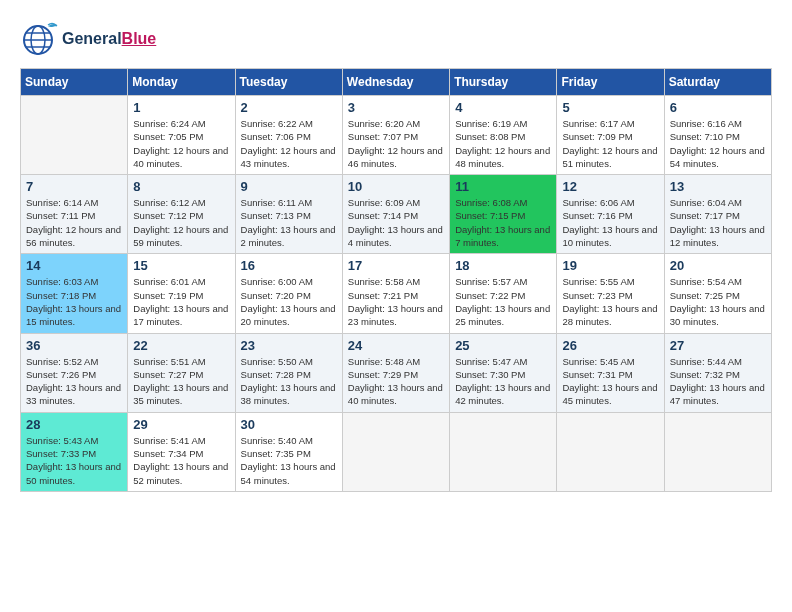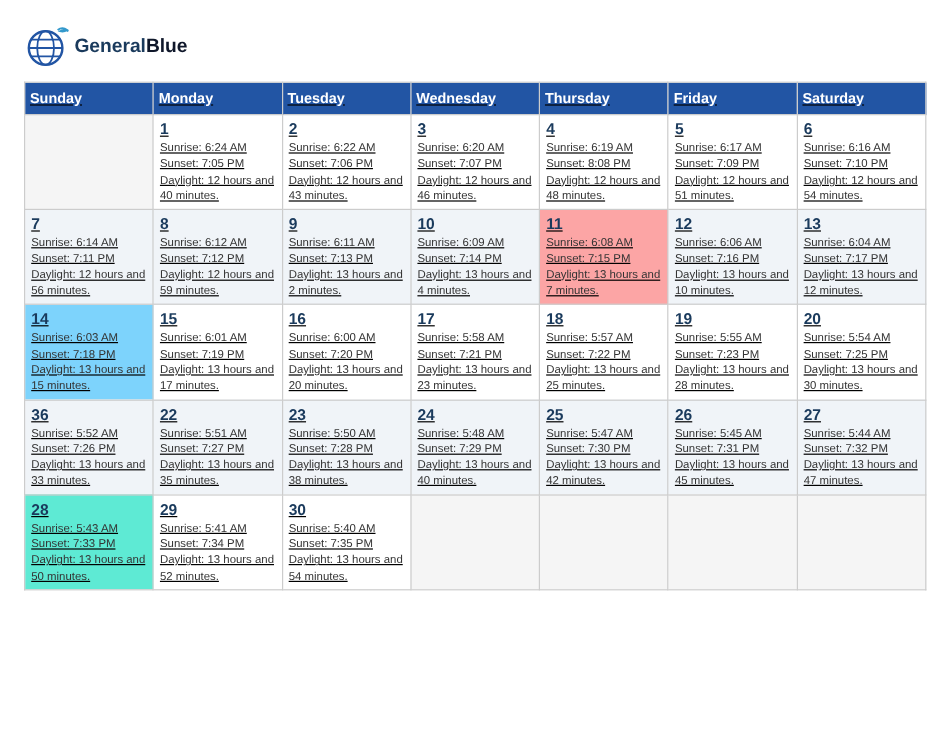--- a/index.html
+++ b/index.html
@@ -30,21 +30,20 @@
       color: #1a3a5c;
     }
     .location-title {
       font-size: 14px;
       color: #333;
     }
     .calendar {
       width: 100%;
       border-collapse: collapse;
       font-size: 10px;
-      text-decoration: underline;
     }
     .calendar th {
       background-color: #2255a4;
       color: #fff;
       padding: 6px 4px;
       text-align: left;
       font-size: 12px;
       font-weight: bold;
       border: 1px solid #ccc;
     }
@@ -94,21 +93,21 @@
           <ellipse cx="18" cy="20" rx="7" ry="14" fill="none" stroke="#2255a4" stroke-width="1.5"></ellipse>
           <line x1="4" y1="20" x2="32" y2="20" stroke="#2255a4" stroke-width="1.5"></line>
           <line x1="6" y1="13" x2="30" y2="13" stroke="#2255a4" stroke-width="1.5"></line>
           <line x1="6" y1="27" x2="30" y2="27" stroke="#2255a4" stroke-width="1.5"></line>
 
           <path d="M28 5 Q32 2 36 5 Q33 7 30 6 Q34 4 37 6" fill="none" stroke="#3399cc" stroke-width="1.5"></path>
         </svg>
       </div>
       <div>
         <div style="font-size:16px; font-weight:bold; color:#1a3a5c;">
-          General<span style="color:#0f172a;">Blue</span>
+          General<span style="color:#be185d;text-decoration:underline;">Blue</span>
         </div>
       </div>
     </div>
   </div>
   <div class="title-area">
     <div class="month-title"></div>
     <div class="location-title"></div>
   </div>
 </div>
 
@@ -202,21 +201,21 @@
         </div>
       </td>
         <td style="background-color: rgb(240, 244, 248);">
         <span class="day-number">10</span>
         <div class="day-info">
           <div>Sunrise: 6:09 AM</div>
           <div>Sunset: 7:14 PM</div>
           <div>Daylight: 13 hours and 4 minutes.</div>
         </div>
       </td>
-        <td style="background-color: #fca5a5;">
+        <td style="background-color: #22c55e;">
         <span class="day-number">11</span>
         <div class="day-info">
           <div>Sunrise: 6:08 AM</div>
           <div>Sunset: 7:15 PM</div>
           <div>Daylight: 13 hours and 7 minutes.</div>
         </div>
       </td>
         <td style="background-color: rgb(240, 244, 248);">
         <span class="day-number">12</span>
         <div class="day-info">

